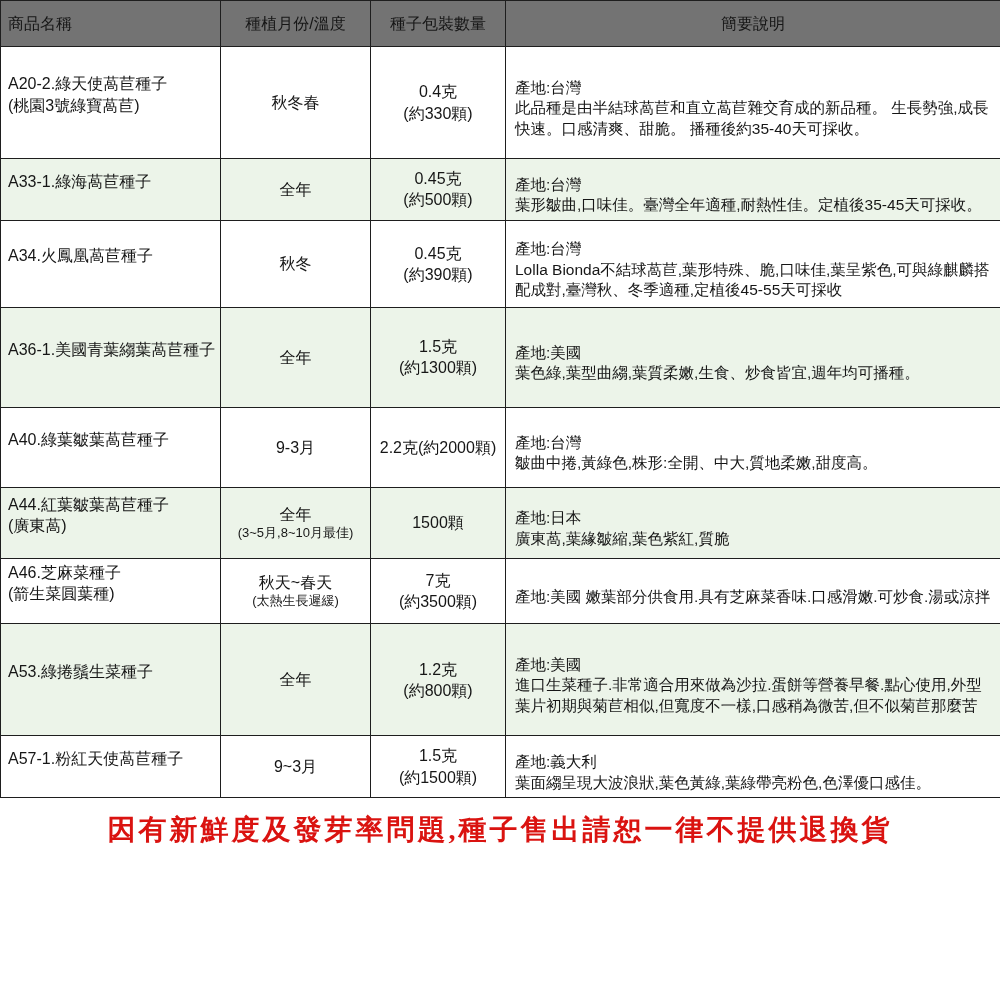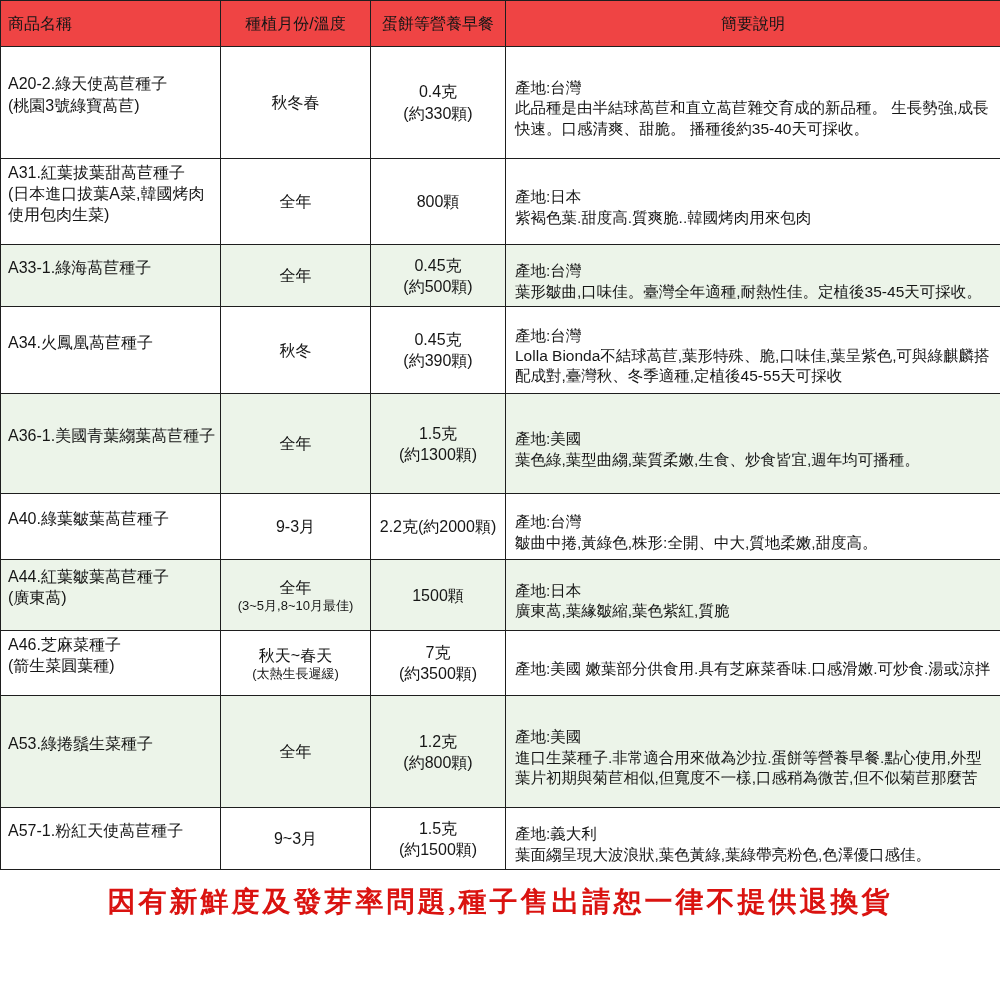--- a/index.html
+++ b/index.html
@@ -18,21 +18,21 @@
   .seed-table td{
     border:1.5px solid #1e1e1e;
     vertical-align:middle;
     white-space:pre-line;
     box-sizing:border-box;
     line-height:1.32;
     font-weight:normal;
     overflow:hidden;
   }
   .seed-table th{
-    background:#ef4444;
+    background:#737373;
     font-size:16px;
     height:46px;
     margin-top:12px;
   }
   .seed-table th.h-name{ text-align:left; padding-left:7px; }
   .seed-table th.h-center{ text-align:center; }
   td.c-name{
     text-align:left;
     padding:3px 4px 19px 7px;
     font-size:16px;
@@ -75,41 +75,33 @@
   <colgroup>
     <col style="width:220px">
     <col style="width:150px">
     <col style="width:135px">
     <col style="width:495px">
   </colgroup>
   <thead>
     <tr>
       <th class="h-name">商品名稱</th>
       <th class="h-center">種植月份/溫度</th>
-      <th class="h-center">蛋餅等營養早餐</th>
+      <th class="h-center">種子包裝數量</th>
       <th class="h-center">簡要說明</th>
     </tr>
   </thead>
   <tbody>
     <tr class="plain" style="height:112px">
       <td class="c-name">A20-2.綠天使萵苣種子
 (桃園3號綠寶萵苣)</td>
       <td class="c-month"><div>秋冬春</div><div class="month-sub"></div></td>
       <td class="c-qty">0.4克
 (約330顆)</td>
       <td class="c-desc">產地:台灣
 此品種是由半結球萵苣和直立萵苣雜交育成的新品種。 生長勢強,成長快速。口感清爽、甜脆。 播種後約35-40天可採收。</td>
-    </tr>
-    <tr class="plain" style="height:85px">
-      <td class="c-name">A31.紅葉拔葉甜萵苣種子
-(日本進口拔葉A菜,韓國烤肉使用包肉生菜)</td>
-      <td class="c-month"><div>全年</div><div class="month-sub"></div></td>
-      <td class="c-qty">800顆</td>
-      <td class="c-desc">產地:日本
-紫褐色葉.甜度高.質爽脆..韓國烤肉用來包肉</td>
     </tr>
     <tr class="alt" style="height:56px">
       <td class="c-name">A33-1.綠海萵苣種子</td>
       <td class="c-month"><div>全年</div><div class="month-sub"></div></td>
       <td class="c-qty">0.45克
 (約500顆)</td>
       <td class="c-desc">產地:台灣
 葉形皺曲,口味佳。臺灣全年適種,耐熱性佳。定植後35-45天可採收。</td>
     </tr>
     <tr class="plain" style="height:87px">
@@ -121,21 +113,21 @@
 Lolla Bionda不結球萵苣,葉形特殊、脆,口味佳,葉呈紫色,可與綠麒麟搭配成對,臺灣秋、冬季適種,定植後45-55天可採收</td>
     </tr>
     <tr class="alt" style="height:100px">
       <td class="c-name">A36-1.美國青葉縐葉萵苣種子</td>
       <td class="c-month"><div>全年</div><div class="month-sub"></div></td>
       <td class="c-qty">1.5克
 (約1300顆)</td>
       <td class="c-desc">產地:美國
 葉色綠,葉型曲縐,葉質柔嫩,生食、炒食皆宜,週年均可播種。</td>
     </tr>
-    <tr class="plain" style="height:66px">
+    <tr class="plain" style="height:80px">
       <td class="c-name">A40.綠葉皺葉萵苣種子</td>
       <td class="c-month"><div>9-3月</div><div class="month-sub"></div></td>
       <td class="c-qty">2.2克(約2000顆)</td>
       <td class="c-desc">產地:台灣
 皺曲中捲,黃綠色,株形:全開、中大,質地柔嫩,甜度高。</td>
     </tr>
     <tr class="alt" style="height:71px">
       <td class="c-name">A44.紅葉皺葉萵苣種子
 (廣東萵)</td>
       <td class="c-month"><div>全年</div><div class="month-sub">(3~5月,8~10月最佳)</div></td>

